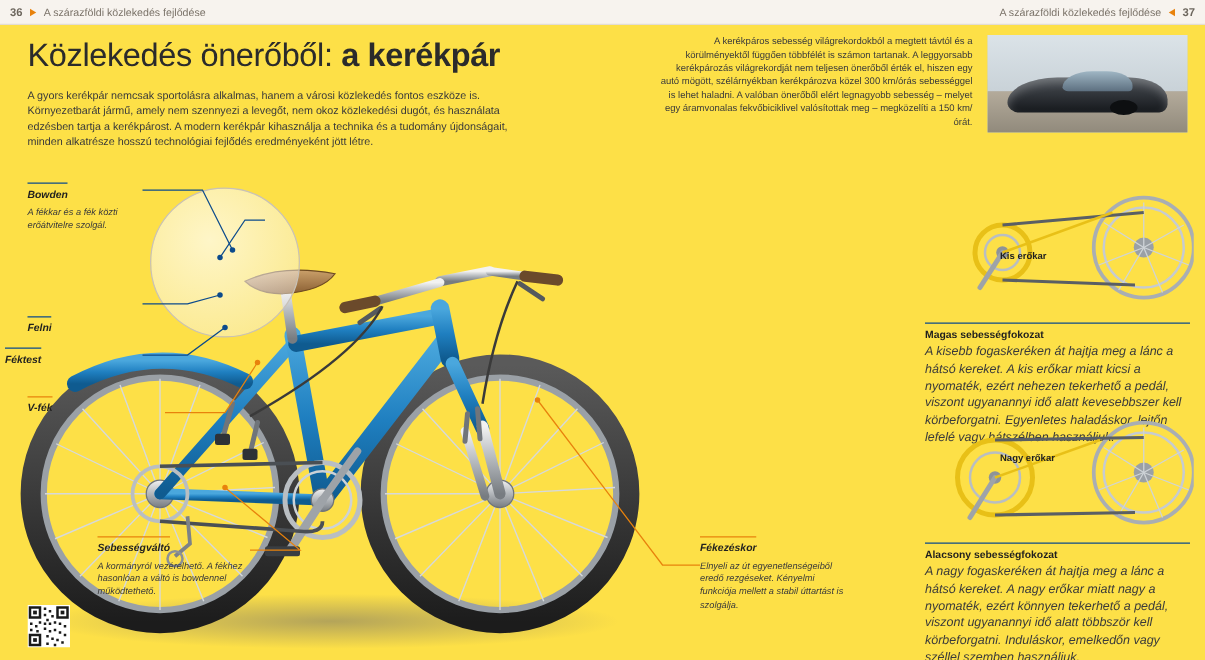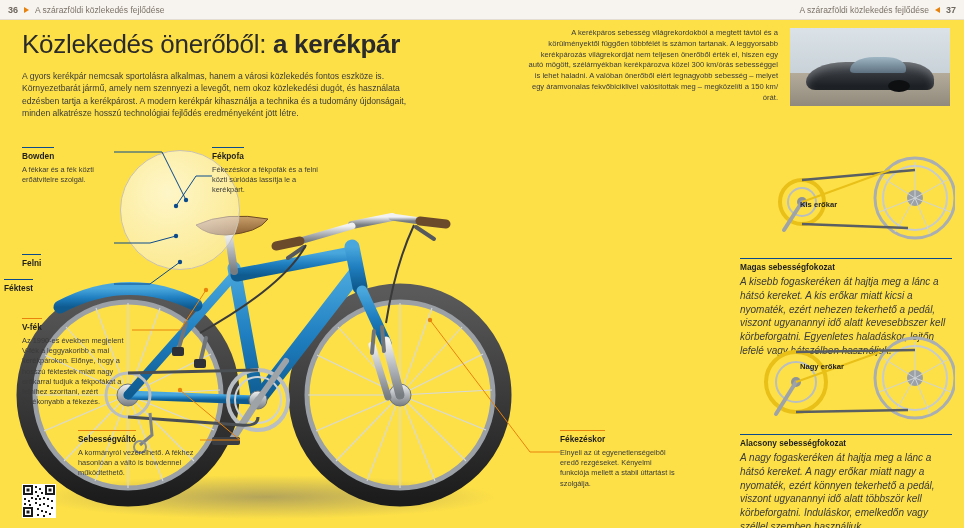--- a/index.html
+++ b/index.html
@@ -92,21 +92,21 @@
     position:absolute; left: 60px; top: 29px; width: 56px; height: 16px;
     background: linear-gradient(#9fb6c4, #5d7080);
     border-radius: 30px 26px 4px 6px / 16px 14px 4px 4px;
   }
   .photo .wheelmark {
     position:absolute; left: 98px; top: 52px; width: 22px; height: 12px;
     background: #0d0f11; border-radius: 50%;
   }
 
   
-  .callout { position: absolute; }
+  .callout { position: absolute; font-style: italic; }
   .callout .cap {
     font-size: 8.3px; font-weight: bold; color: #1f1f1f;
     border-top: 1.4px solid #0b4a8c; padding-top: 3px;
     display: inline-block;
   }
   .callout.orange .cap { border-top-color: #e8820c; }
   .callout .txt {
     font-size: 7.4px; line-height: 1.38; color: #3a3a3a; margin-top: 2px;
   }
 
@@ -319,36 +319,31 @@
     <path d="M60 212 Q 128 176 196 210" stroke="url(#gFrame)" stroke-width="13" fill="none" stroke-linecap="round"></path>
   </svg>
 
   <div class="zoomring"></div>
 
   <div class="callout" style="left:22px; top:145px; width:92px;">
     <span class="cap">Bowden</span>
     <div class="txt">A fékkar és a fék közti erőátvitelre szolgál.</div>
   </div>
 
-  <div class="callout" style="left:212px; top:145px; width:112px;">
-    <span class="cap">Fékpofa</span>
-    <div class="txt">Fékezéskor a fékpofák és a felni közti súrlódás lassítja le a kerékpárt.</div>
-  </div>
 
   <div class="callout" style="left:22px; top:252px; width:92px;">
     <span class="cap">Felni</span>
   </div>
 
   <div class="callout" style="left:4px; top:277px; width:92px;">
     <span class="cap">Féktest</span>
   </div>
 
   <div class="callout orange" style="left:22px; top:316px; width:110px;">
     <span class="cap">V-fék</span>
-    <div class="txt">Az 1990-es években megjelent V-fék a leggyakoribb a mai kerékpárokon. Előnye, hogy a hosszú féktestek miatt nagy erőkarral tudjuk a fékpofákat a felnihez szorítani, ezért hatékonyabb a fékezés.</div>
   </div>
 
   <div class="callout orange" style="left:78px; top:428px; width:122px;">
     <span class="cap">Sebességváltó</span>
     <div class="txt">A kormányról vezérelhető. A fékhez hasonlóan a váltó is bowdennel működtethető.</div>
   </div>
 
   <div class="callout orange" style="left:560px; top:428px; width:118px;">
     <span class="cap">Fékezéskor</span>
     <div class="txt">Elnyeli az út egyenetlenségeiből eredő rezgéseket. Kényelmi funkciója mellett a stabil úttartást is szolgálja.</div>

